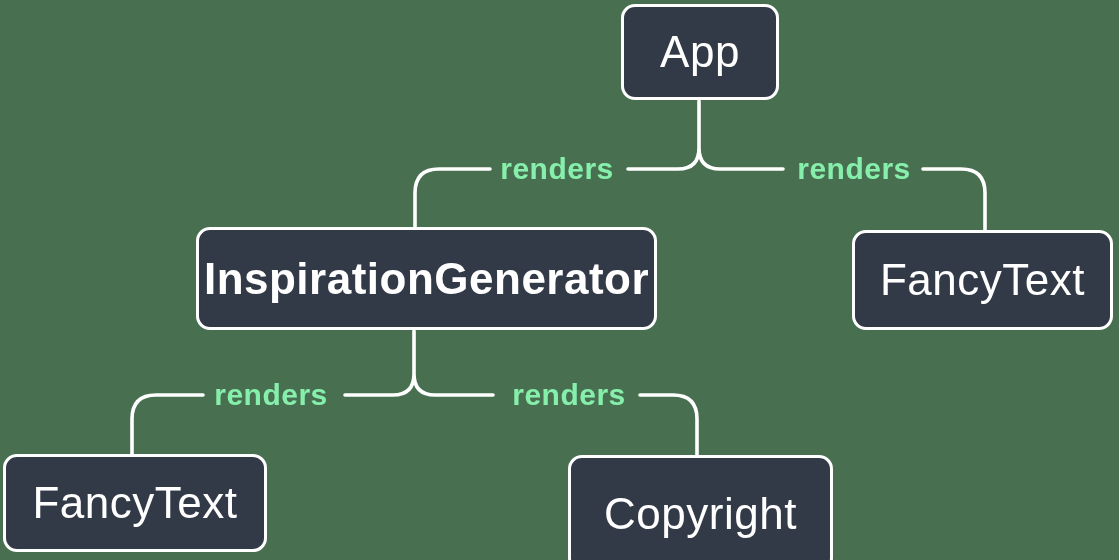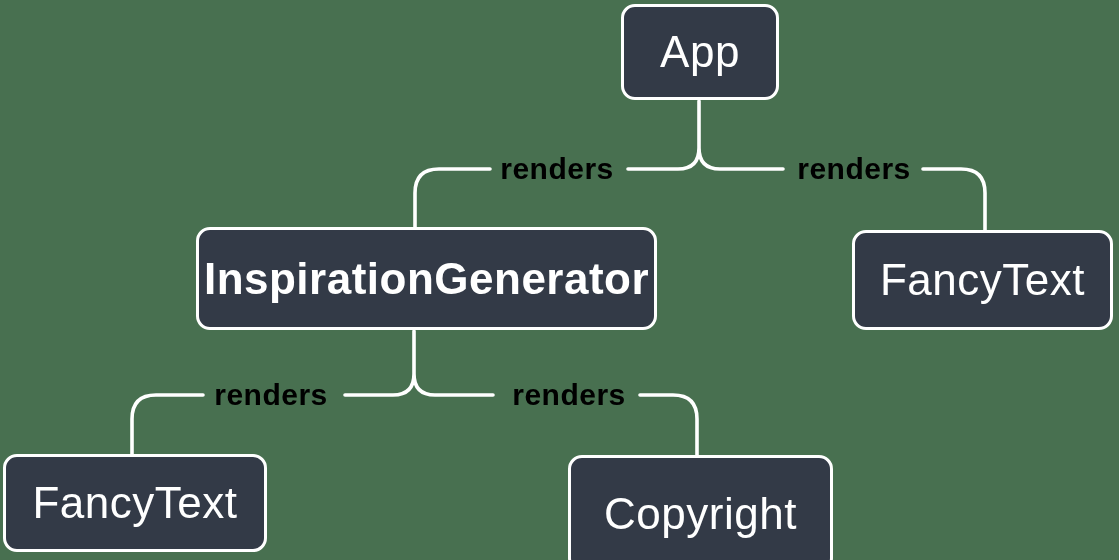--- a/index.html
+++ b/index.html
@@ -40,21 +40,21 @@
     align-items: center;
     justify-content: center;
     font-size: 44px;
     font-weight: 400;
     letter-spacing: 0.5px;
     white-space: nowrap;
   }
   .edge-label {
     position: absolute;
     transform: translate(-50%, -50%);
-    color: #000000;
+    color: #86efac;
     font-size: 30px;
     font-weight: 700;
     letter-spacing: 0.5px;
     white-space: nowrap;
   }
   
   #node-app                  { left: 621px; top: 4px;   width: 158px; height: 96px; }
   #node-inspiration-generator{ left: 196px; top: 227px; width: 461px; height: 103px; font-weight: bold; }
   #node-fancy-text-top       { left: 852px; top: 230px; width: 261px; height: 100px; }
   #node-fancy-text-bottom    { left: 3px;   top: 454px; width: 264px; height: 98px; }

